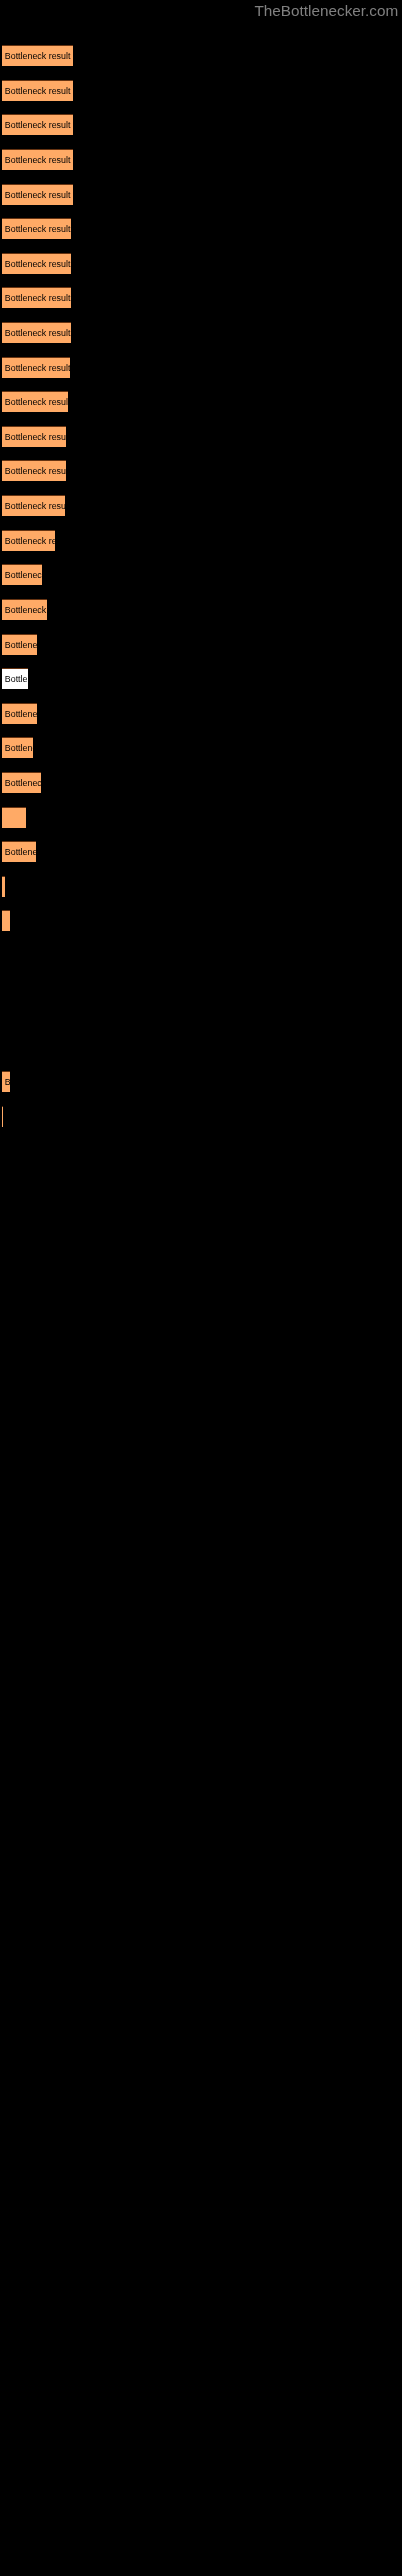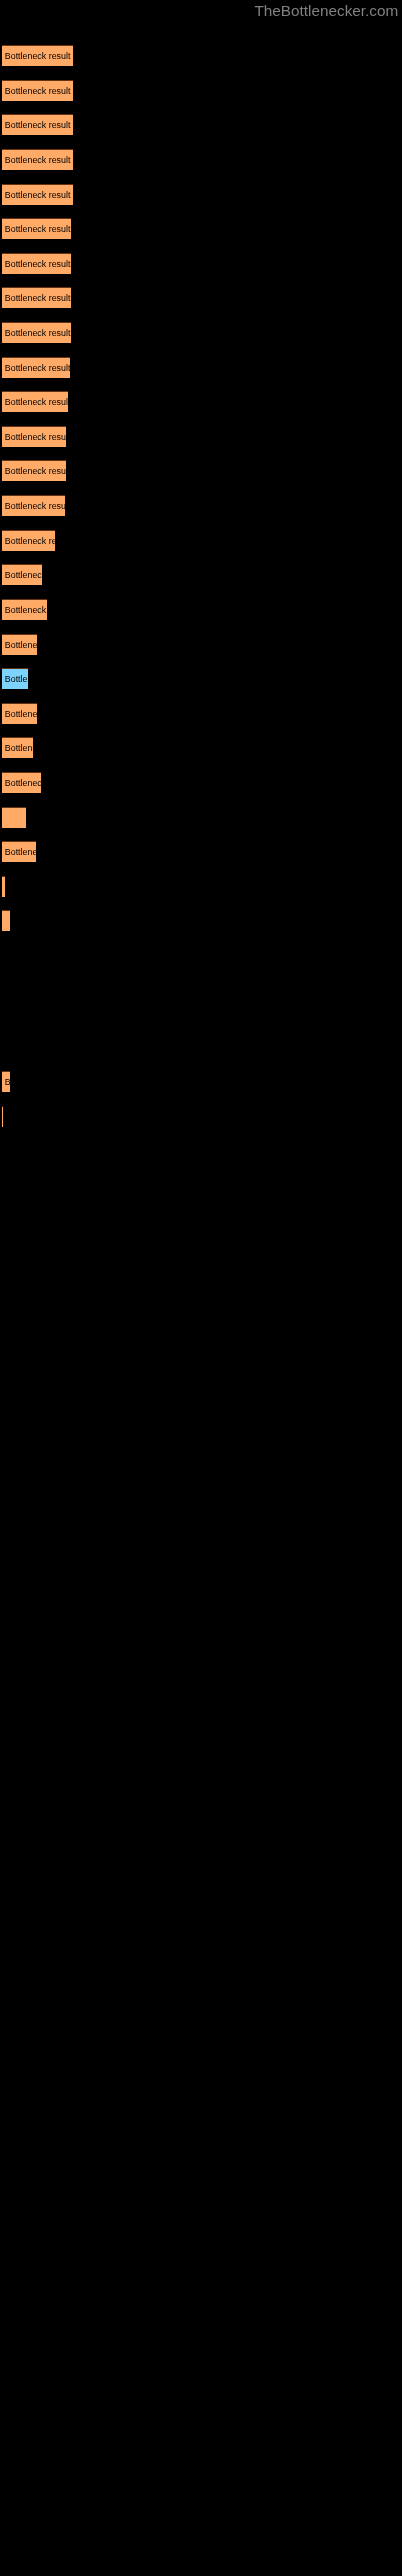--- a/index.html
+++ b/index.html
@@ -117,21 +117,21 @@
       </div>
       <div class="bar" style="top: 564px; height: 21px; width: 40px; background: rgb(255, 170, 102); border-top-color: rgb(102, 51, 17);">
         <span class="bar-label" style="color: rgb(0, 0, 0);">Bottleneck</span>
       </div>
       <div class="bar" style="top: 599px; height: 21px; width: 45px; background: rgb(255, 170, 102); border-top-color: rgb(102, 51, 17);">
         <span class="bar-label" style="color: rgb(0, 0, 0);">Bottleneck re</span>
       </div>
       <div class="bar" style="top: 634px; height: 21px; width: 35px; background: rgb(255, 170, 102); border-top-color: rgb(102, 51, 17);">
         <span class="bar-label" style="color: rgb(0, 0, 0);">Bottlened</span>
       </div>
-      <div class="bar" style="top: 668px; height: 21px; width: 26px; background: #7dd3fc; border-top-color: rgb(102, 51, 17);">
+      <div class="bar" style="top: 668px; height: 21px; width: 26px; background: #ffffff; border-top-color: rgb(102, 51, 17);">
         <span class="bar-label" style="color: rgb(0, 0, 0);">Bottle</span>
       </div>
       <div class="bar" style="top: 703px; height: 21px; width: 35px; background: rgb(255, 170, 102); border-top-color: rgb(102, 51, 17);">
         <span class="bar-label" style="color: rgb(0, 0, 0);">Bottlened</span>
       </div>
       <div class="bar" style="top: 737px; height: 21px; width: 31px; background: rgb(255, 170, 102); border-top-color: rgb(102, 51, 17);">
         <span class="bar-label" style="color: rgb(0, 0, 0);">Bottlene</span>
       </div>
       <div class="bar" style="top: 772px; height: 21px; width: 39px; background: rgb(255, 170, 102); border-top-color: rgb(102, 51, 17);">
         <span class="bar-label" style="color: rgb(0, 0, 0);">Bottleneck</span>

